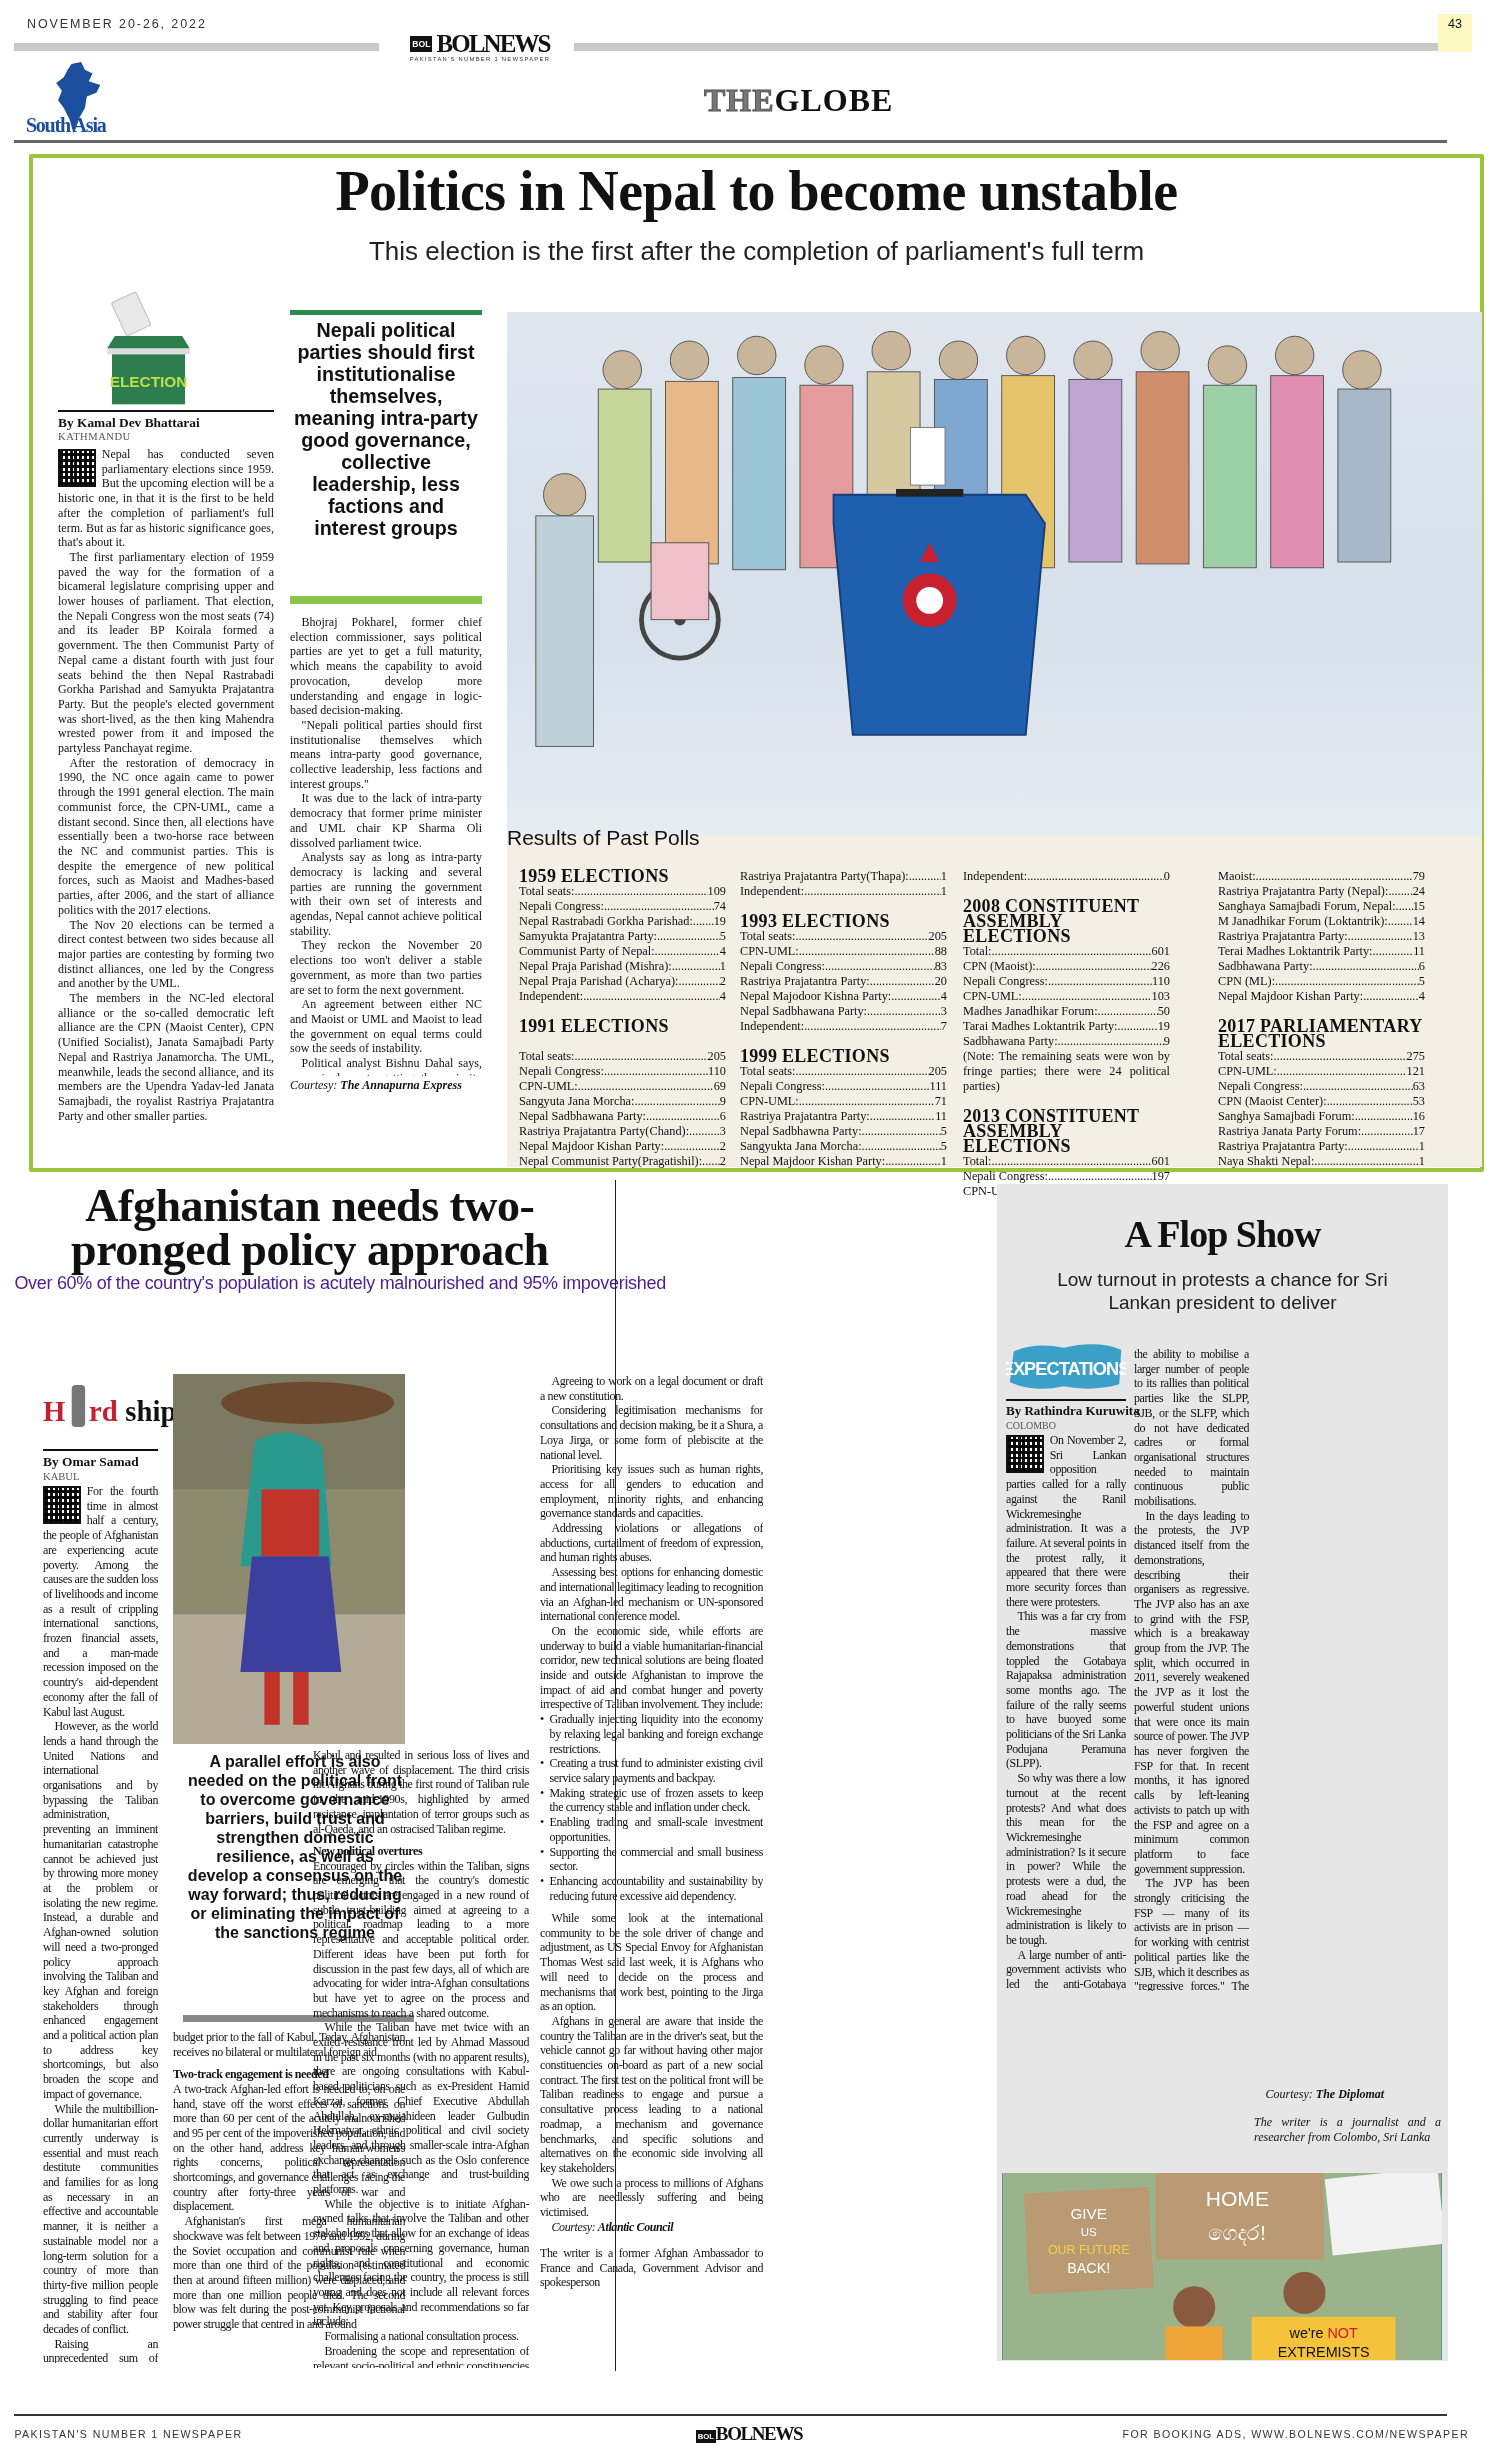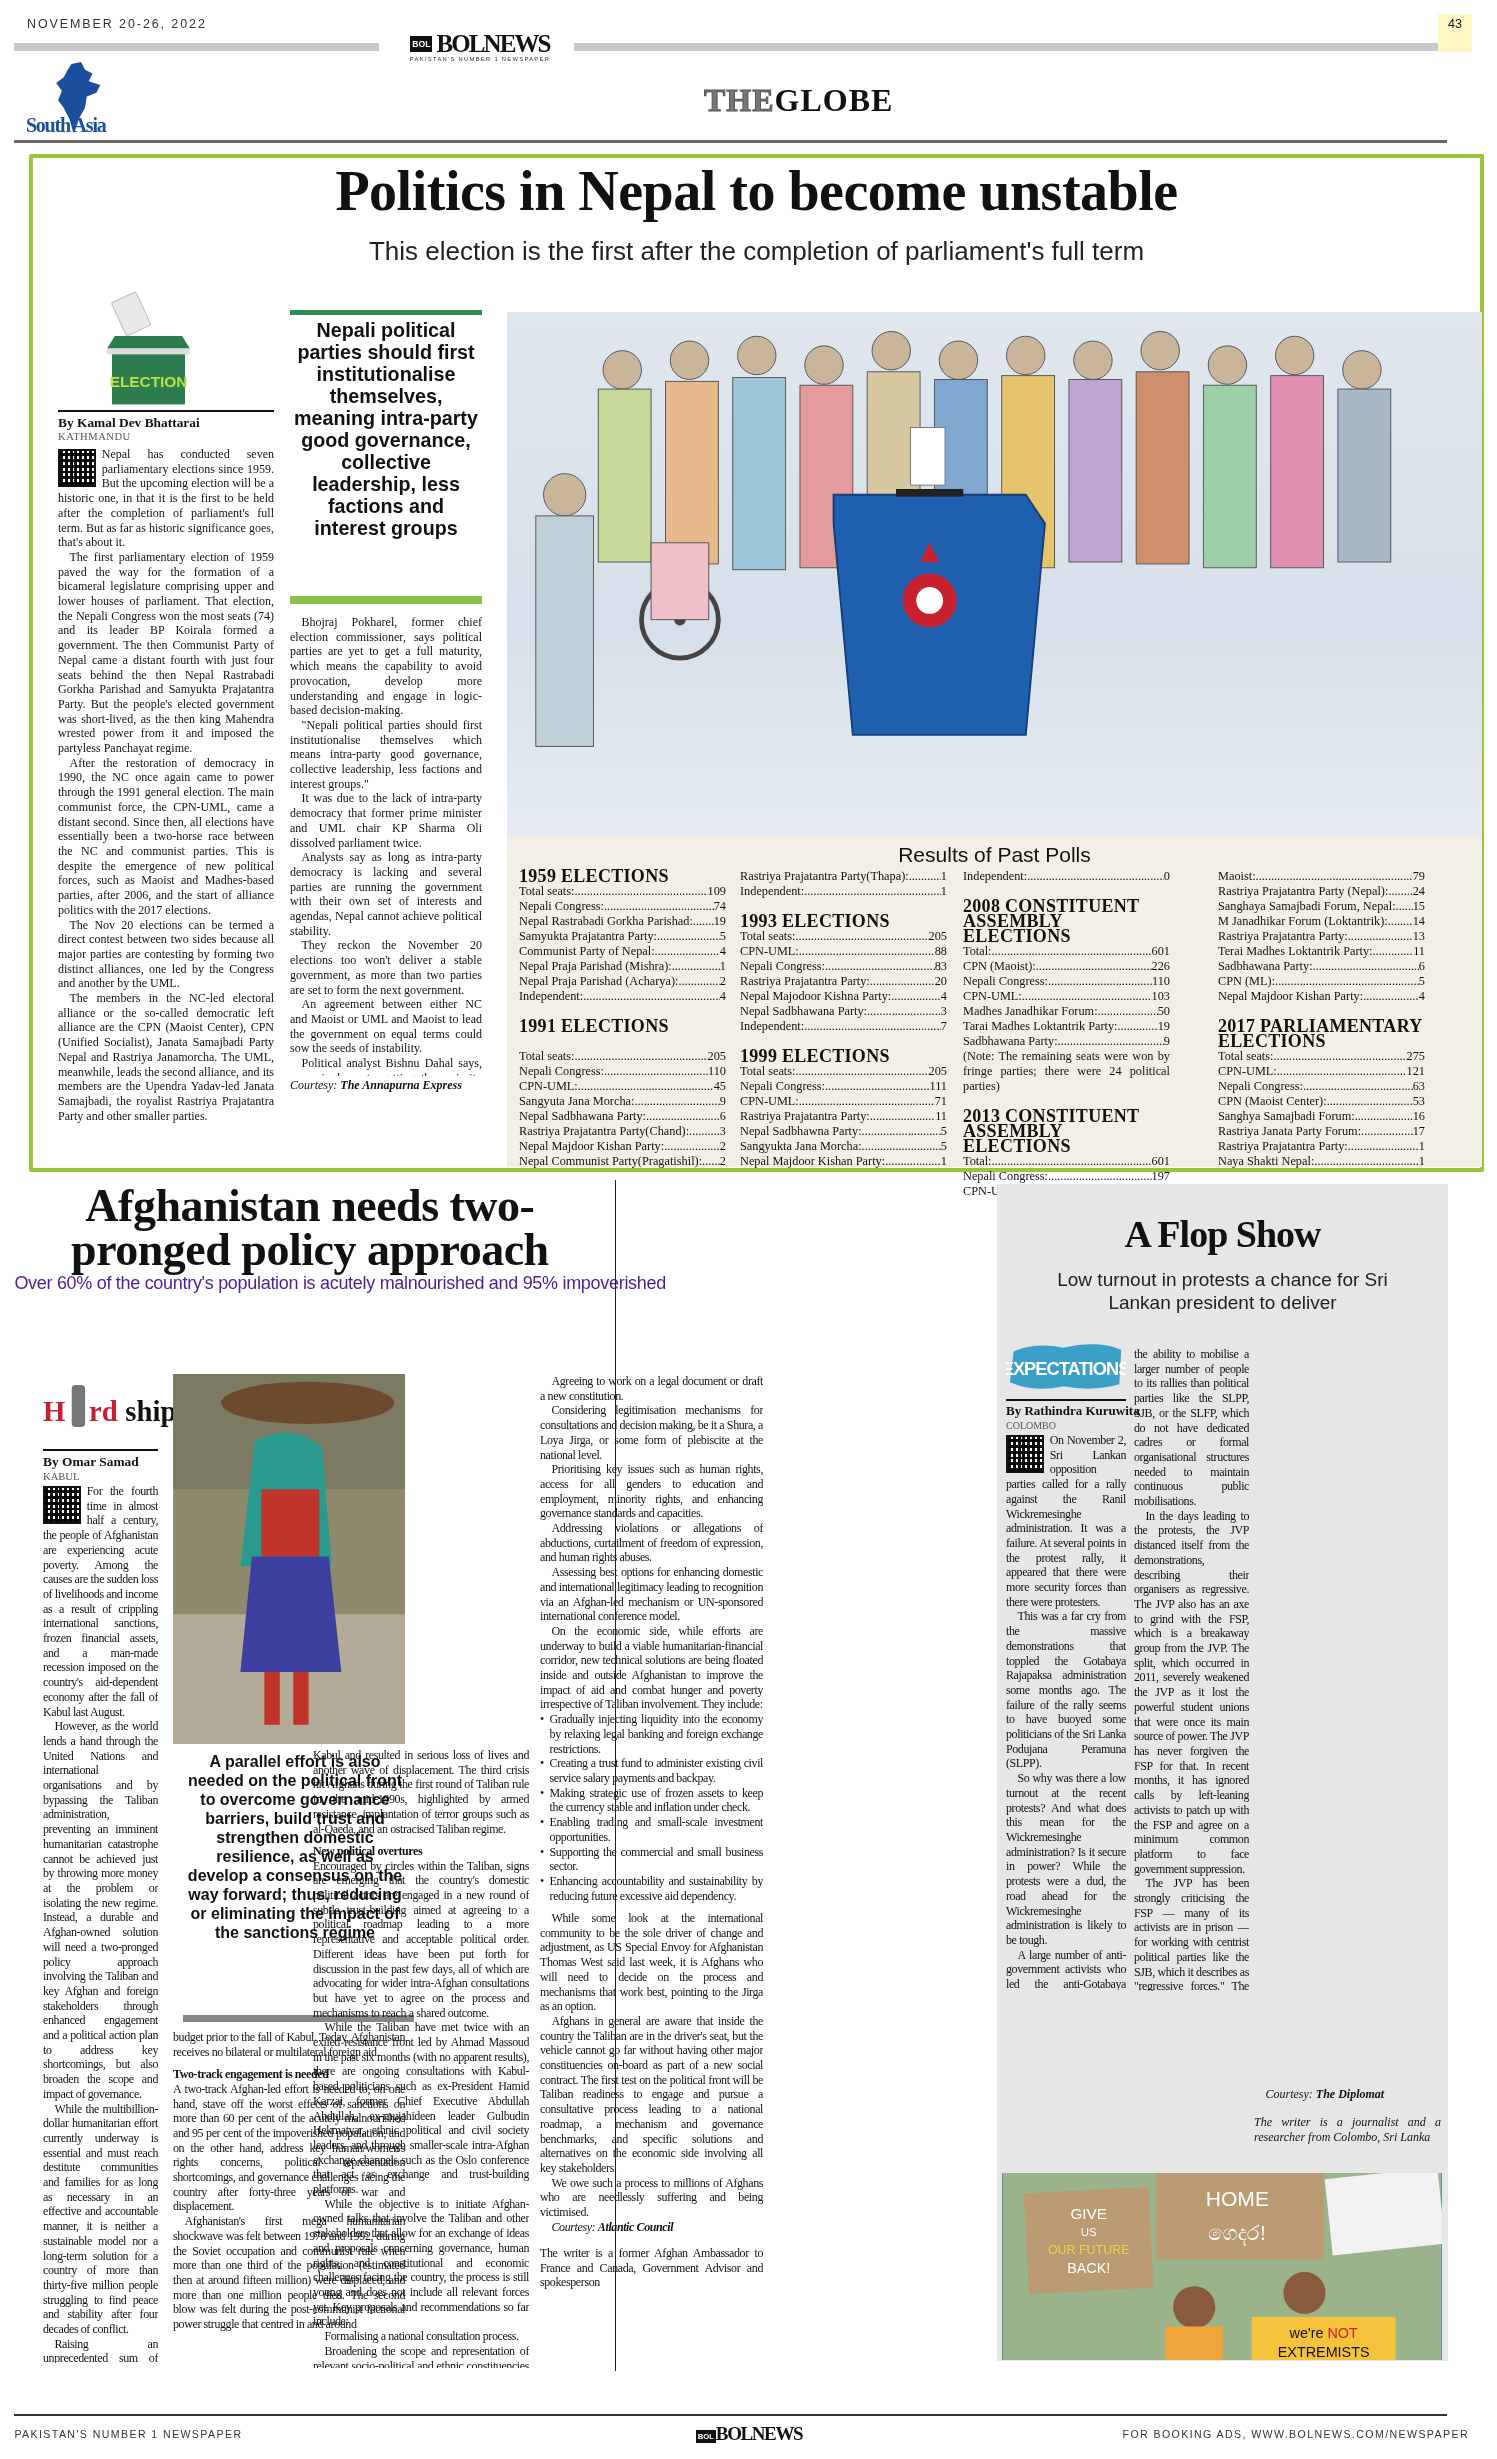--- a/index.html
+++ b/index.html
@@ -42,21 +42,21 @@
         background-blend-mode: multiply; border: 2.9px solid #111; float: left; margin: 1.9px 5.8px 1.9px 0; }
 
   .nepal-col1 { left: 58px; top: 447px; width: 216px; height: 716px; overflow: hidden; }
   .pullquote-rule-top { left: 290px; top: 310px; width: 192px; height: 4.8px; background: #2a8a4f; }
   .pullquote1 { left: 290px; top: 319px; width: 192px; text-align: center; font-family: "Liberation Sans", sans-serif; font-weight: bold; font-size: 19.7px; line-height: 22px; }
   .pullquote1-rule { left: 290px; top: 596px; width: 192px; height: 7.7px; background: #8bc34a; }
   .nepal-col2 { left: 290px; top: 615px; width: 192px; height: 461px; overflow: hidden; }
 
   .cartoon { left: 507px; top: 312px; width: 975px; height: 524px; background: linear-gradient(180deg, #dfe6ee 0%, #d7e0ea 60%, #e6ecf2 100%); overflow: hidden; }
   .polls-box { left: 507px; top: 836px; width: 975px; height: 331px; background: #f4efe4; }
-  .polls-title { left: 507px; top: 843px; width: 975px; text-align: center; font-family: "Liberation Sans", sans-serif; font-size: 21px; }
+  .polls-title { left: 507px; top: 826px; width: 975px; font-family: "Liberation Sans", sans-serif; font-size: 21px; }
   .polls-col { top: 869px; width: 207px; font-size: 12.3px; line-height: 15px; }
   .polls-col .hd { font-weight: bold; font-size: 18px; letter-spacing: 0.3px; }
   .polls-col .row { display: flex; white-space: nowrap; }
   .polls-col .row .k { flex: 0 0 auto; }
   .polls-col .row .dots { flex: 1 1 auto; overflow: hidden; }
   .polls-col .row .dots::after { content: "....................................................................................................."; }
   .polls-col .row .v { flex: 0 0 auto; }
   .polls-col .gap { height: 15px; }
   .polls-col .note { text-align: justify; white-space: normal; }
 
@@ -255,21 +255,21 @@
       <span class="v">205</span>
     </div>
     <div class="row">
       <span class="k">Nepali Congress:</span>
       <span class="dots"></span>
       <span class="v">110</span>
     </div>
     <div class="row">
       <span class="k">CPN-UML:</span>
       <span class="dots"></span>
-      <span class="v">45</span>
+      <span class="v">69</span>
     </div>
     <div class="row">
       <span class="k">Sangyuta Jana Morcha:</span>
       <span class="dots"></span>
       <span class="v">9</span>
     </div>
     <div class="row">
       <span class="k">Nepal Sadbhawana Party:</span>
       <span class="dots"></span>
       <span class="v">6</span>

